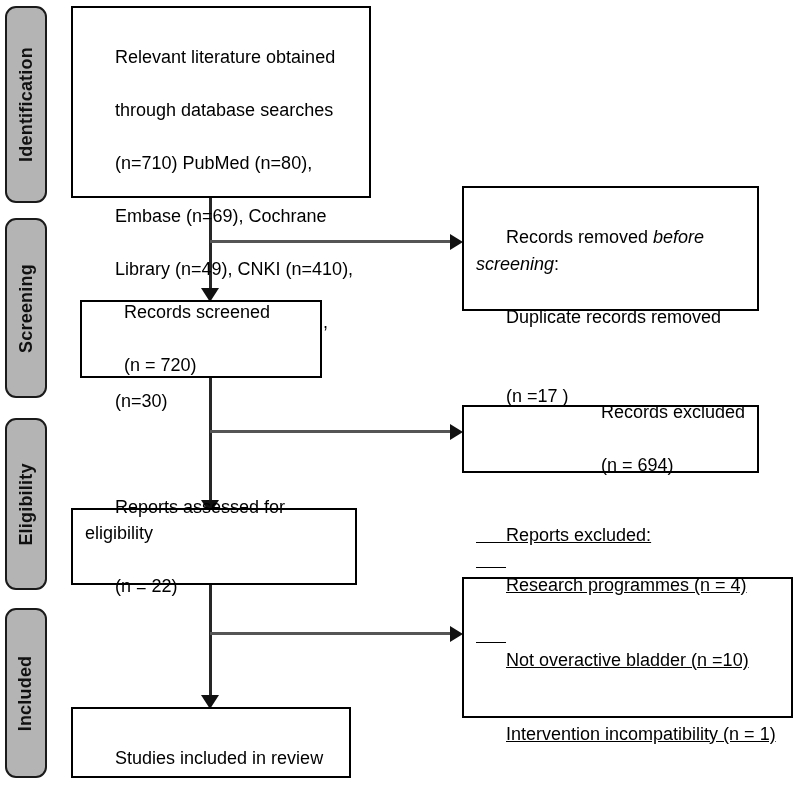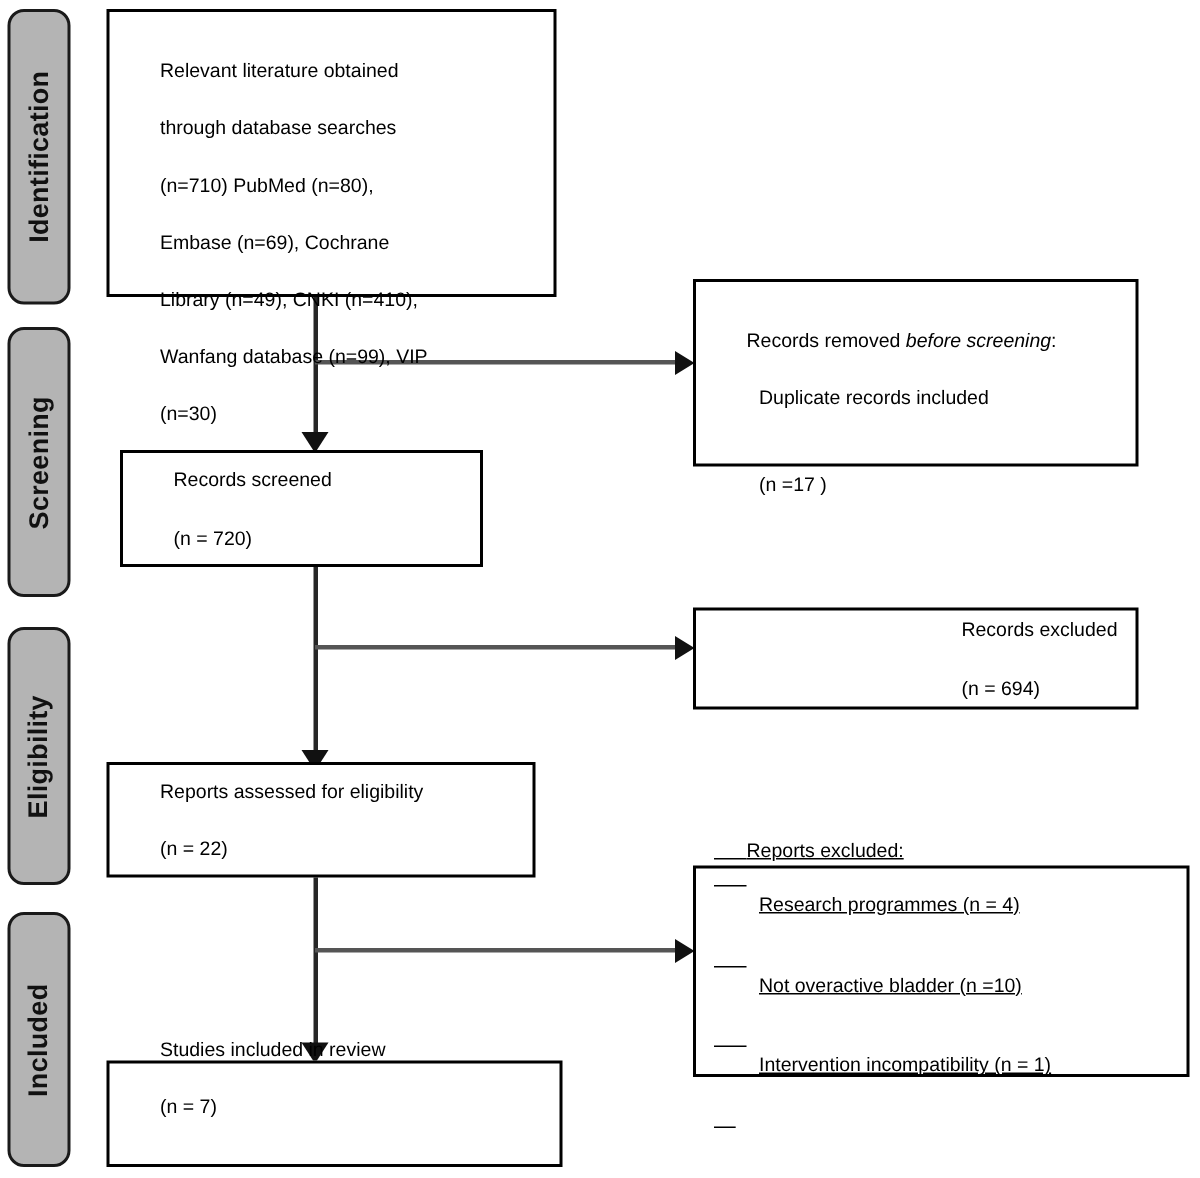--- a/index.html
+++ b/index.html
@@ -38,21 +38,21 @@
   }
   
   .flow-box {
     position: absolute;
     background: #ffffff;
     border: 2.5px solid #000000;
     box-sizing: border-box;
     padding: 10px 12px;
   }
   .box-text {
-    font-size: 13px;
+    font-size: 18px;
     line-height: 1.47;
     color: #000000;
     white-space: pre-wrap;
   }
   .box-text.tight {
     line-height: 1.38;
   }
   .italic {
     font-style: italic;
   }
@@ -135,21 +135,21 @@
       <span>Embase (n=69), Cochrane</span><br>
       <span>Library (n=49), CNKI (n=410),</span><br>
       <span>Wanfang database (n=99), VIP</span><br>
       <span>(n=30)</span>
     </div>
   </div>
 
   <div class="flow-box" style="left:462px; top:186px; width:297px; height:125px;">
     <div class="box-text">
       <span>Records removed </span><span class="italic">before screening</span><span>:</span>
-      <span class="indent">Duplicate records included</span>
+      <span class="indent">Duplicate records removed</span>
       <span class="indent">(n =17 )</span>
     </div>
   </div>
 
   <div class="flow-box" style="left:80px; top:300px; width:242px; height:78px; display:flex; align-items:center;">
     <div class="box-text">
       <span>Records screened</span><br>
       <span>(n = 720)</span>
     </div>
   </div>
@@ -170,20 +170,20 @@
 
   <div class="flow-box" style="left:462px; top:577px; width:331px; height:141px; display:flex; align-items:center;text-decoration:underline;">
     <div class="box-text tight">
       <span>Reports excluded:</span>
       <span class="indent">Research programmes (n = 4)</span>
       <span class="indent">Not overactive bladder (n =10)</span>
       <span class="indent">Intervention incompatibility (n = 1)</span>
     </div>
   </div>
 
-  <div class="flow-box" style="left:71px; top:707px; width:304px; height:71px; display:flex; align-items:flex-end;">
+  <div class="flow-box" style="left:71px; top:707px; width:280px; height:71px; display:flex; align-items:flex-start;">
     <div class="box-text">
       <span>Studies included in review</span><br>
       <span>(n = 7)</span>
     </div>
   </div>
 
 </div>
 
 </body></html>

